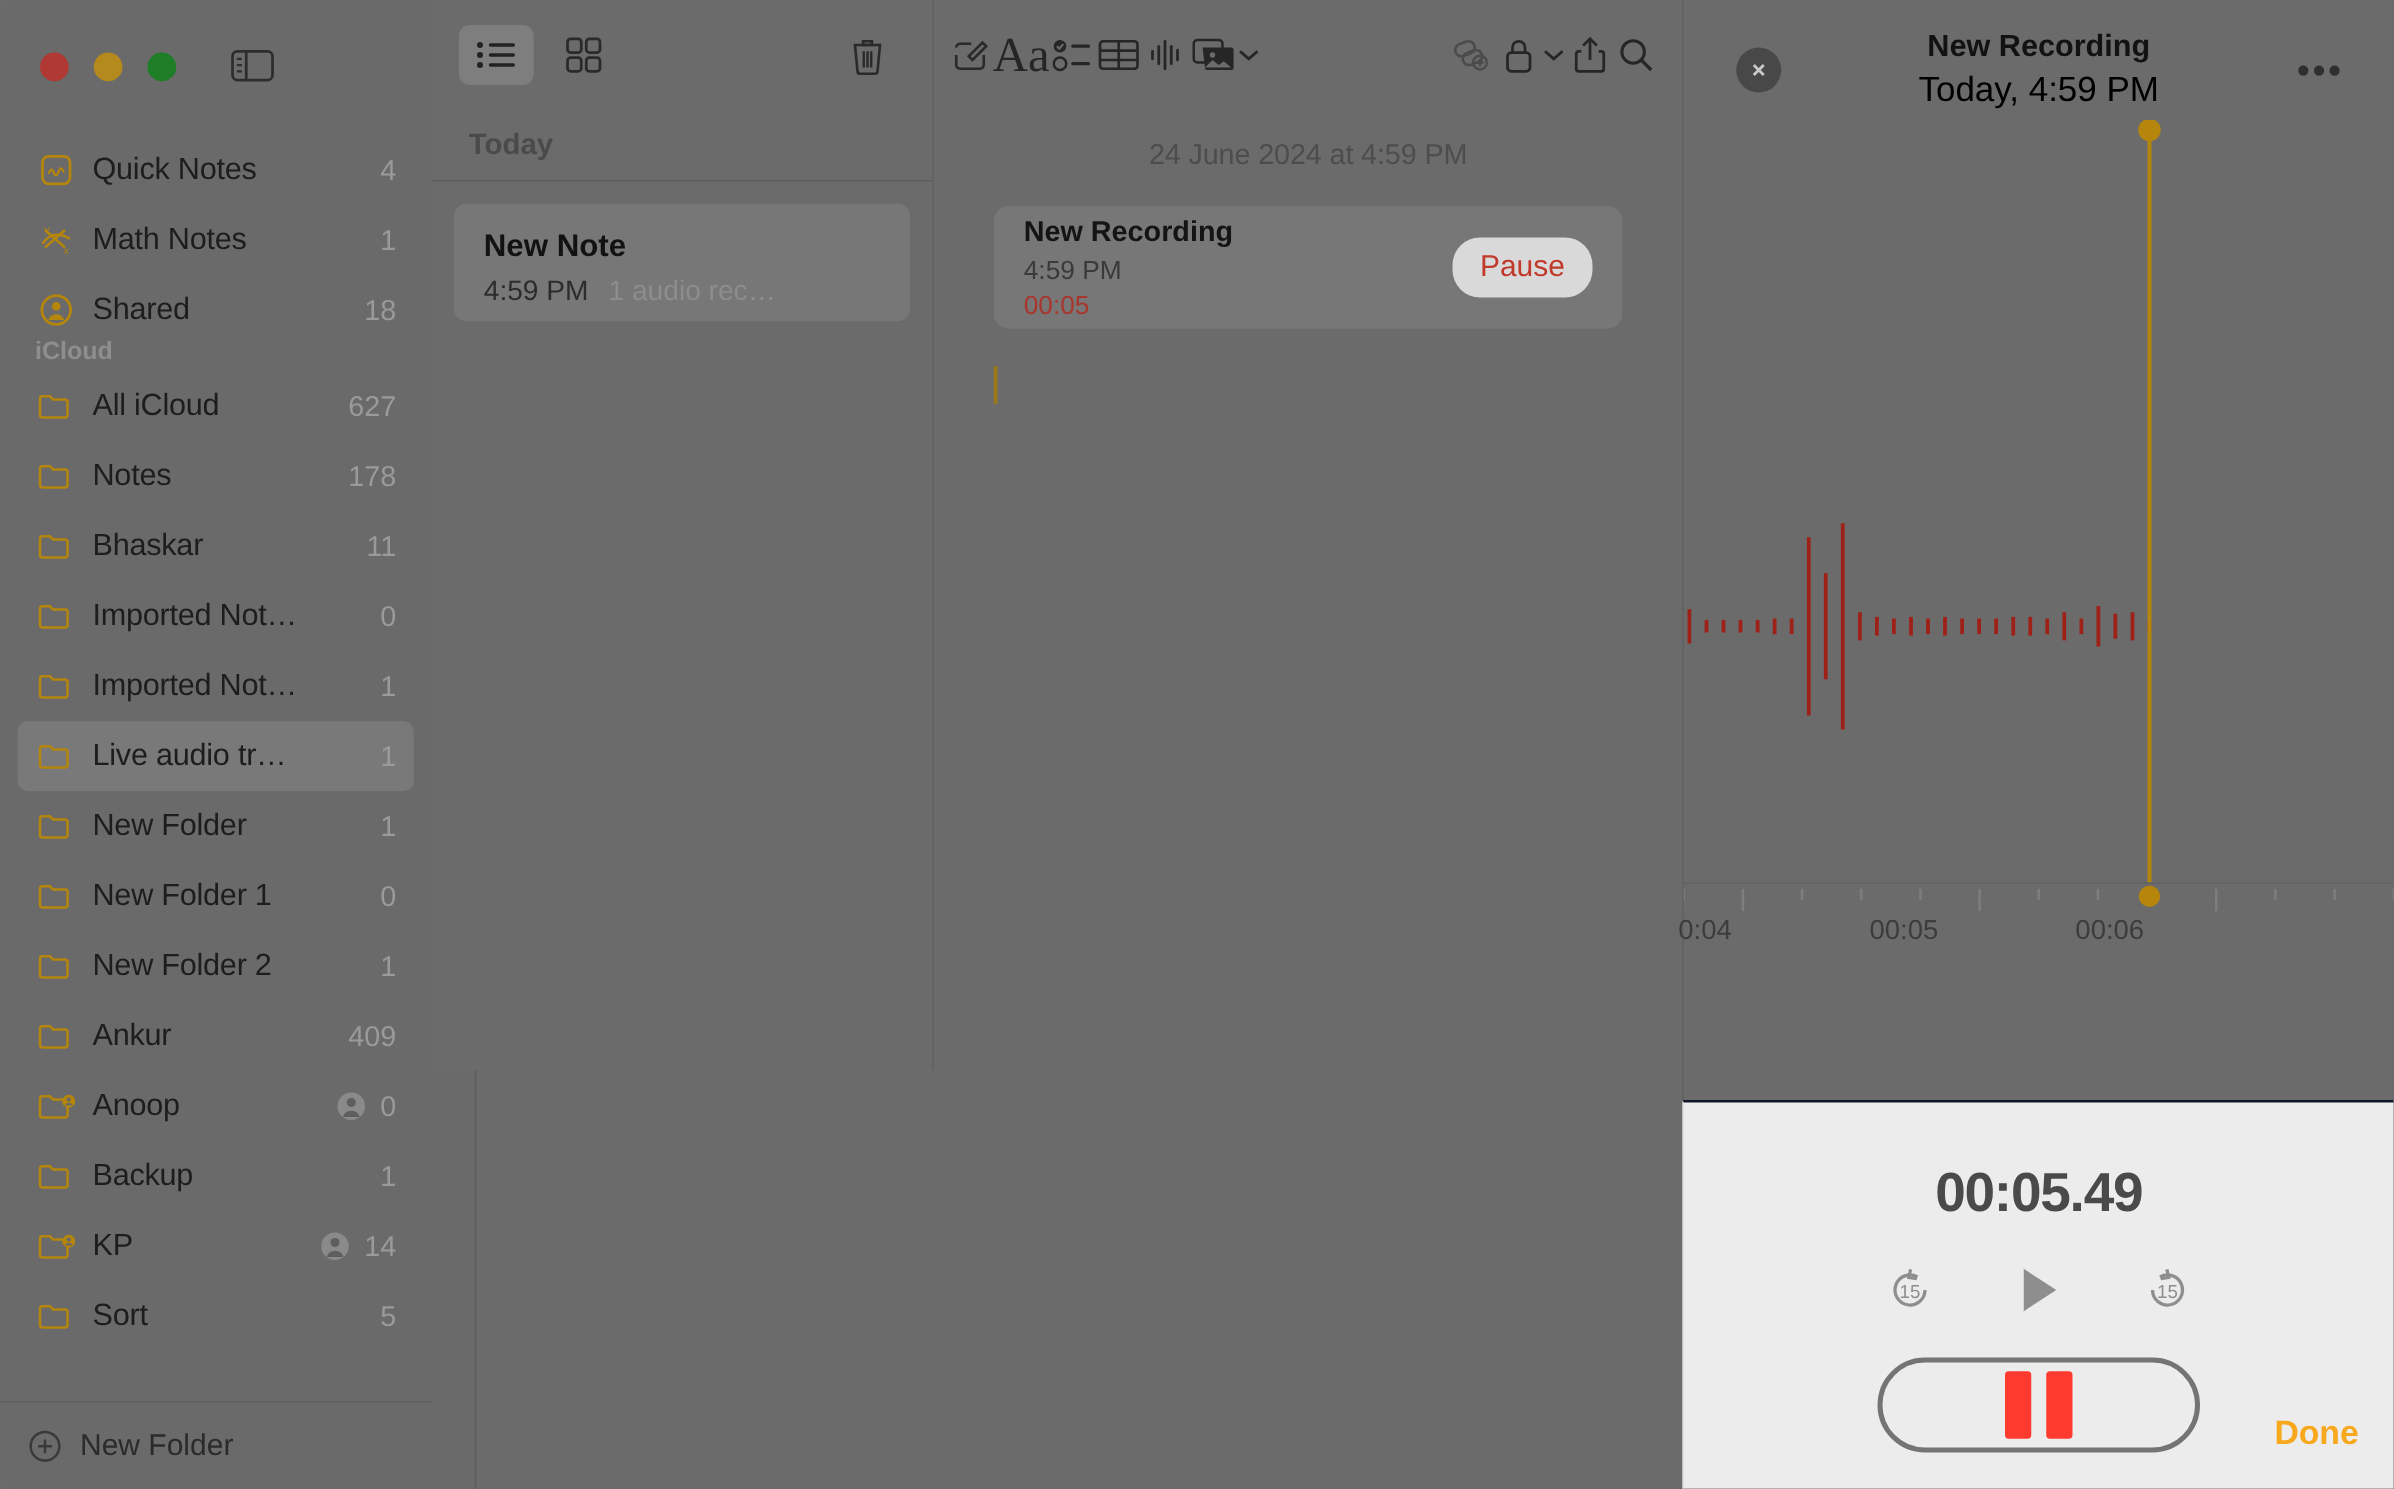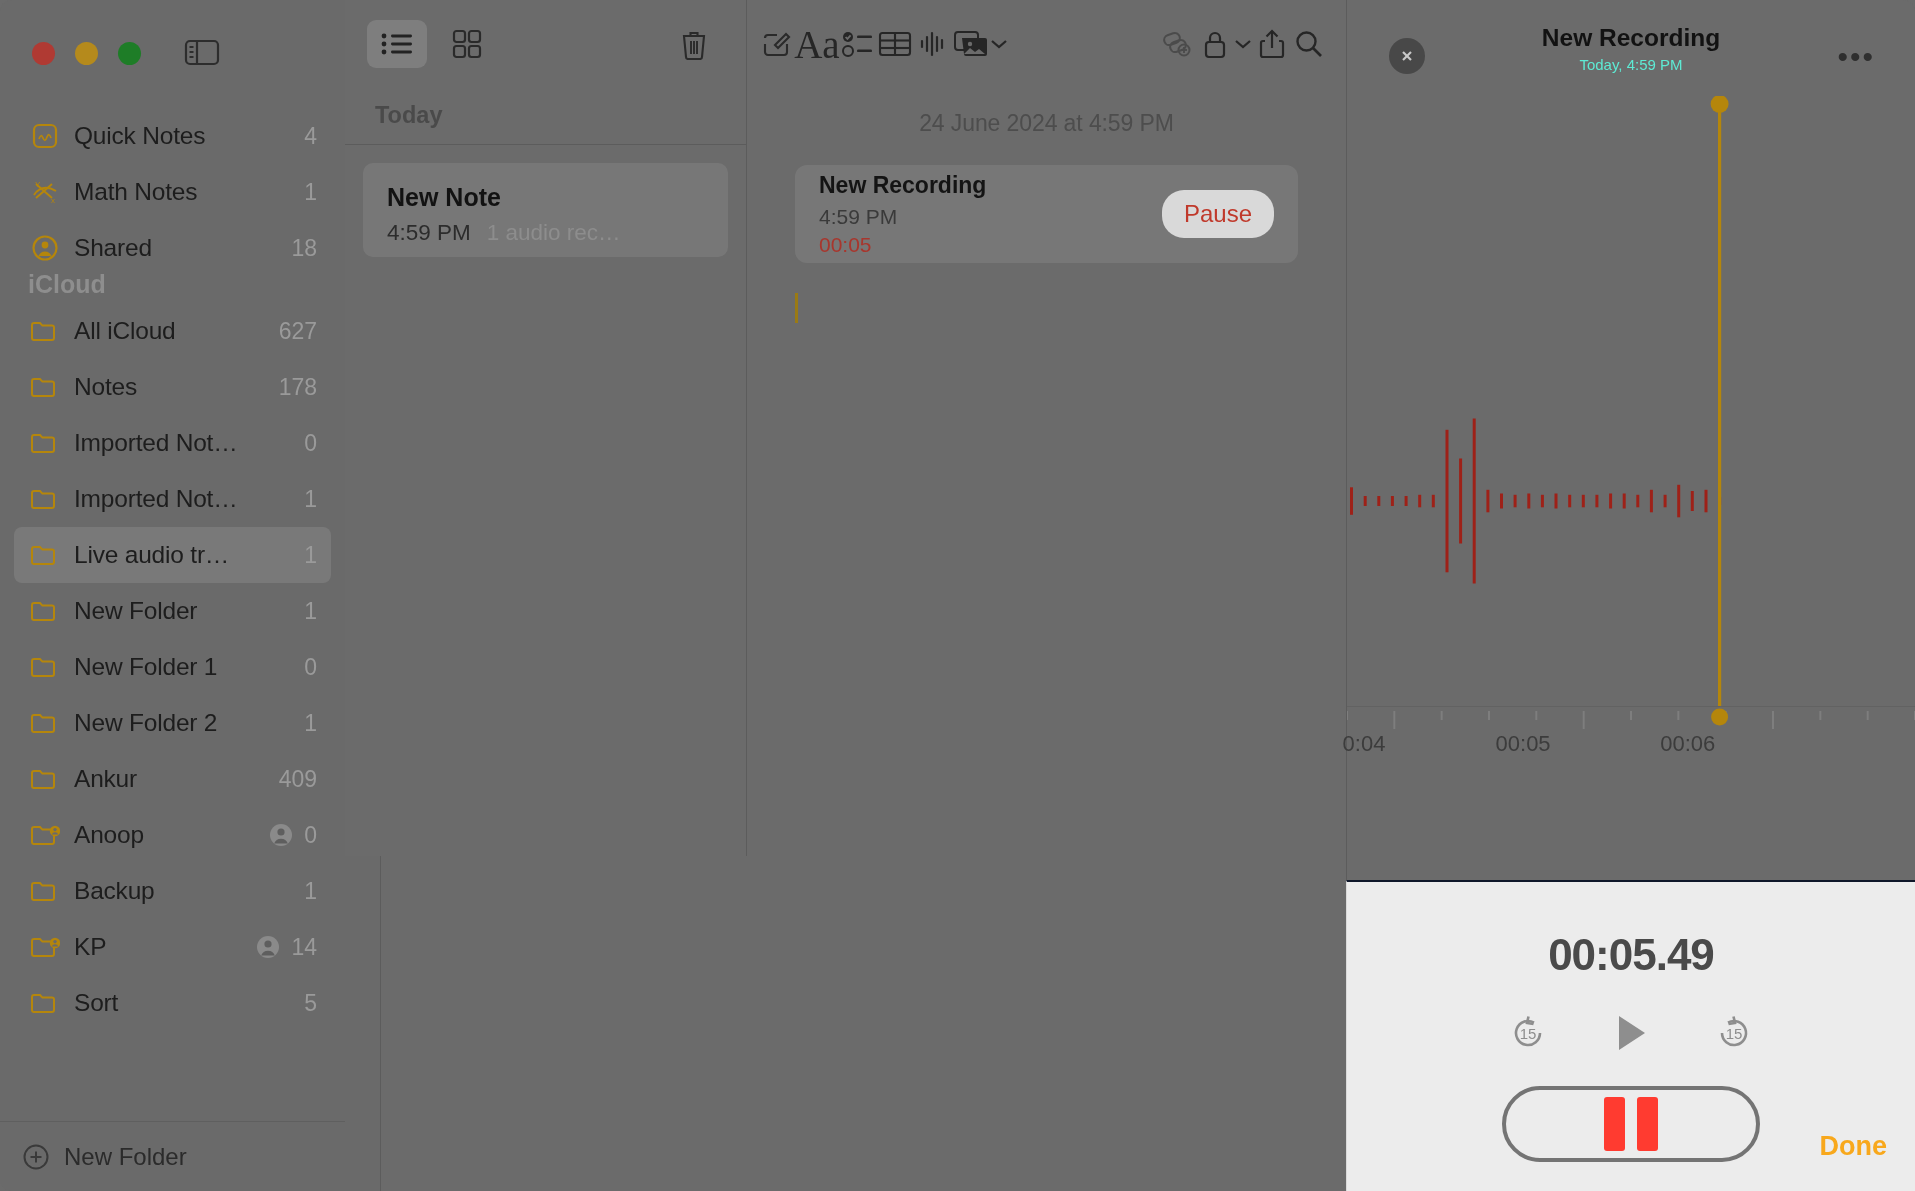--- a/index.html
+++ b/index.html
@@ -47,21 +47,21 @@
   .sb-icon { width: 34px; height: 30px; display:flex; align-items:center; justify-content:center; flex: 0 0 34px; }
   .sb-label {
     flex: 1 1 auto; margin-left: 12px;
     font-size: 24.5px; color: #1d1d1d; letter-spacing: -0.2px;
     white-space: nowrap; overflow: hidden; text-overflow: ellipsis;
   }
   .sb-count { font-size: 23px; color: #9a9a9a; margin-left: 10px; }
   .sb-person { margin-left: 10px; display:flex; align-items:center; }
 
   .section-hdr {
-    font-size: 25px; color: #8e8e8e; font-weight: 600;
+    font-size: 20px; color: #8e8e8e; font-weight: 600;
     padding: 0 28px; margin-top: 18px; margin-bottom: 4px;
   }
   .icloud-list { position: absolute; left: 0; top: 252px; width: 345px; }
 
   .new-folder-bar {
     position: absolute; left: 0; bottom: 0; width: 345px; height: 70px;
     border-top: 1px solid #5f5f5f;
     display: flex; align-items: center; padding-left: 22px; gap: 14px;
   }
   .new-folder-bar .nf-label { font-size: 24px; color: #2b2b2b; }
@@ -129,21 +129,21 @@
     background: #6b6b6b;
   }
   .wp-header { position: relative; height: 96px; padding-top: 24px; }
   .wp-close {
     position: absolute; left: 42px; top: 38px;
     width: 36px; height: 36px; border-radius: 50%;
     background: #484848; display:flex; align-items:center; justify-content:center;
   }
   .wp-titles { text-align: center; padding: 0 80px; }
   .wp-title { font-size: 24.5px; font-weight: 700; color: #121212; }
-  .wp-sub { font-size: 15px; color: #5eead4; margin-top: 4px; }
+  .wp-sub { font-size: 28px; color: #000000; margin-top: 4px; }
   .wp-more {
     position: absolute; right: 40px; top: 42px;
     font-size: 30px; color: #2f2f2f; letter-spacing: 2px; line-height: 1;
   }
   .wave-area { position: relative; height: 610px; }
   .wave-svg { position: absolute; inset: 0; width: 100%; height: 100%; }
   .axis {
     position: relative; height: 70px;
     border-top: 1px solid #626262;
   }
@@ -266,20 +266,29 @@
               </span>
               <span class="sb-label">Notes</span>
               <span class="sb-count">178</span>
             </div>
             <div class="sb-row">
               <span class="sb-icon">
                 <svg width="30" height="26" viewBox="0 0 30 26">
     <path d="M2 7 a2 2 0 0 1 2 -2 h6 l2.4 2.6 h9.6 a2 2 0 0 1 2 2 v10.4 a2 2 0 0 1 -2 2 h-18 a2 2 0 0 1 -2 -2 z" fill="none" stroke="#b5860b" stroke-width="2"></path>
                 </svg>
               </span>
+              <span class="sb-label">Bhaskar</span>
+              <span class="sb-count">11</span>
+            </div>
+            <div class="sb-row">
+              <span class="sb-icon">
+                <svg width="30" height="26" viewBox="0 0 30 26">
+    <path d="M2 7 a2 2 0 0 1 2 -2 h6 l2.4 2.6 h9.6 a2 2 0 0 1 2 2 v10.4 a2 2 0 0 1 -2 2 h-18 a2 2 0 0 1 -2 -2 z" fill="none" stroke="#b5860b" stroke-width="2"></path>
+                </svg>
+              </span>
               <span class="sb-label">Imported Not…</span>
               <span class="sb-count">0</span>
             </div>
             <div class="sb-row">
               <span class="sb-icon">
                 <svg width="30" height="26" viewBox="0 0 30 26">
     <path d="M2 7 a2 2 0 0 1 2 -2 h6 l2.4 2.6 h9.6 a2 2 0 0 1 2 2 v10.4 a2 2 0 0 1 -2 2 h-18 a2 2 0 0 1 -2 -2 z" fill="none" stroke="#b5860b" stroke-width="2"></path>
                 </svg>
               </span>
               <span class="sb-label">Imported Not…</span>

